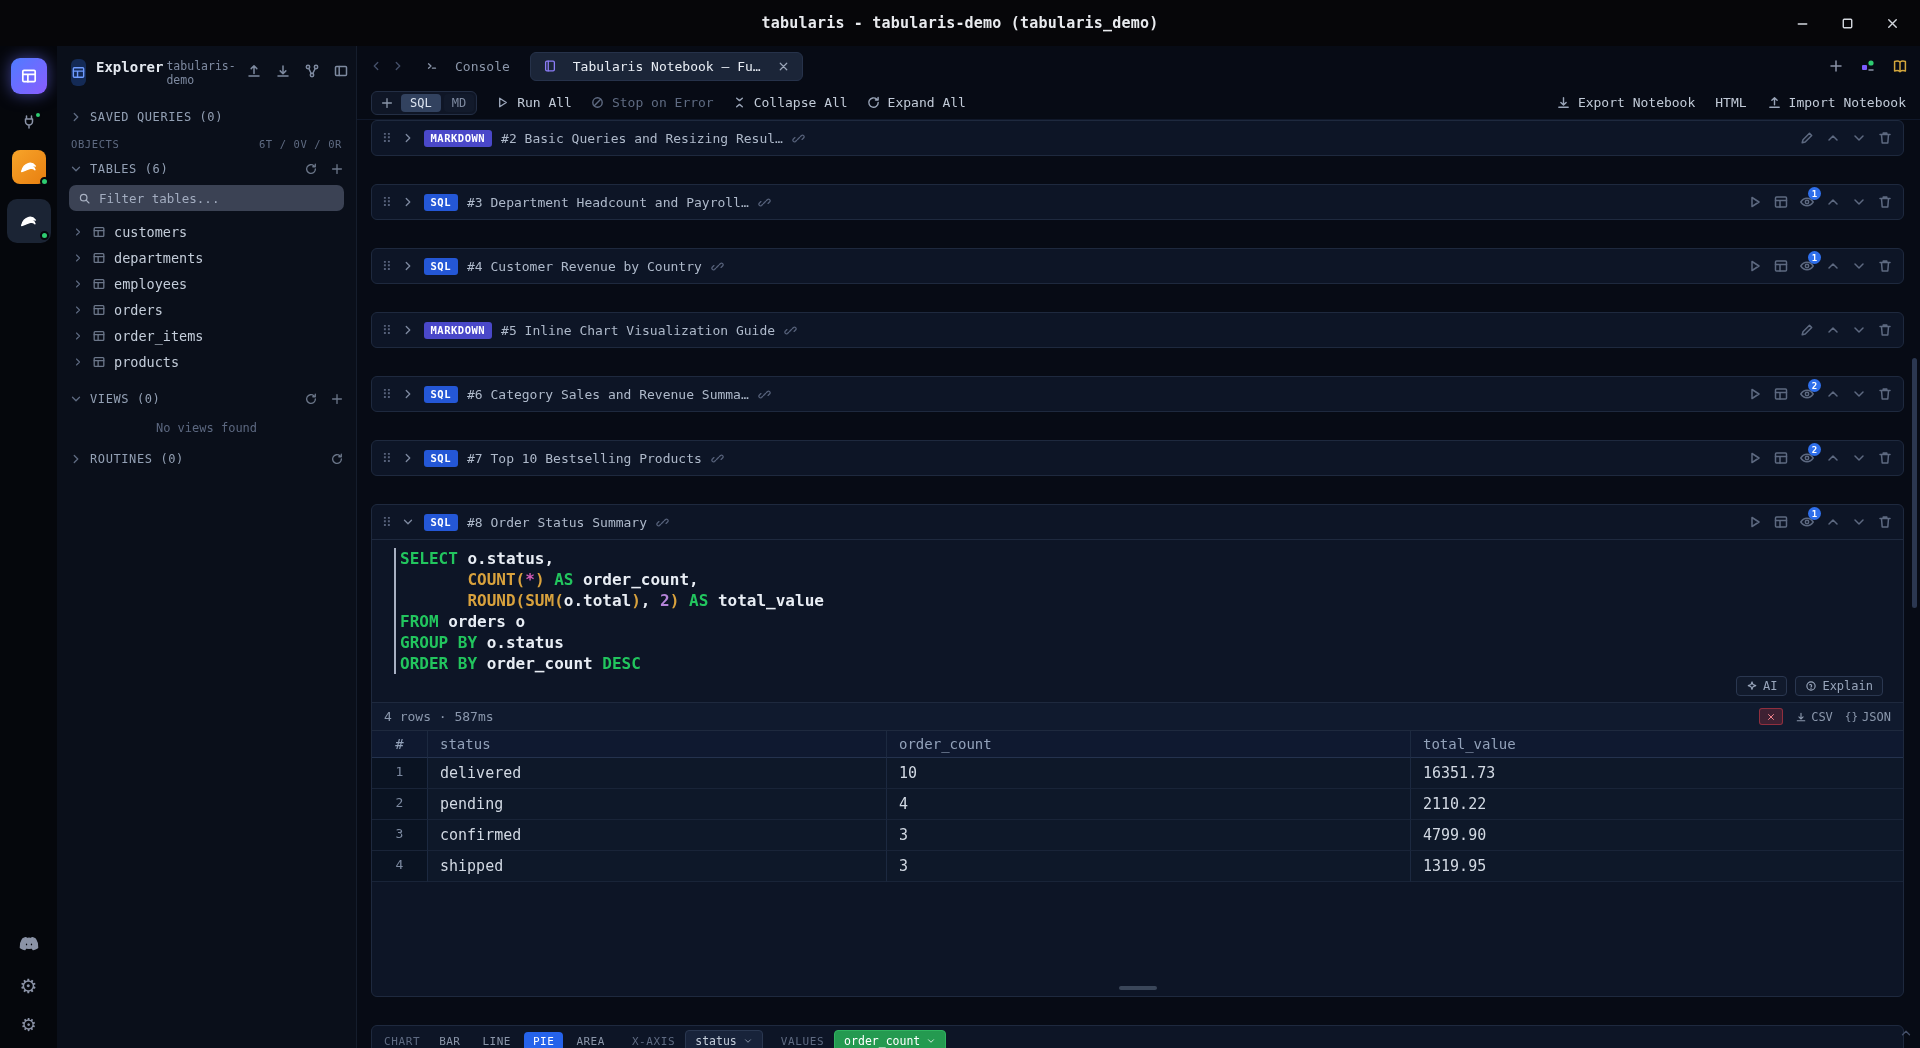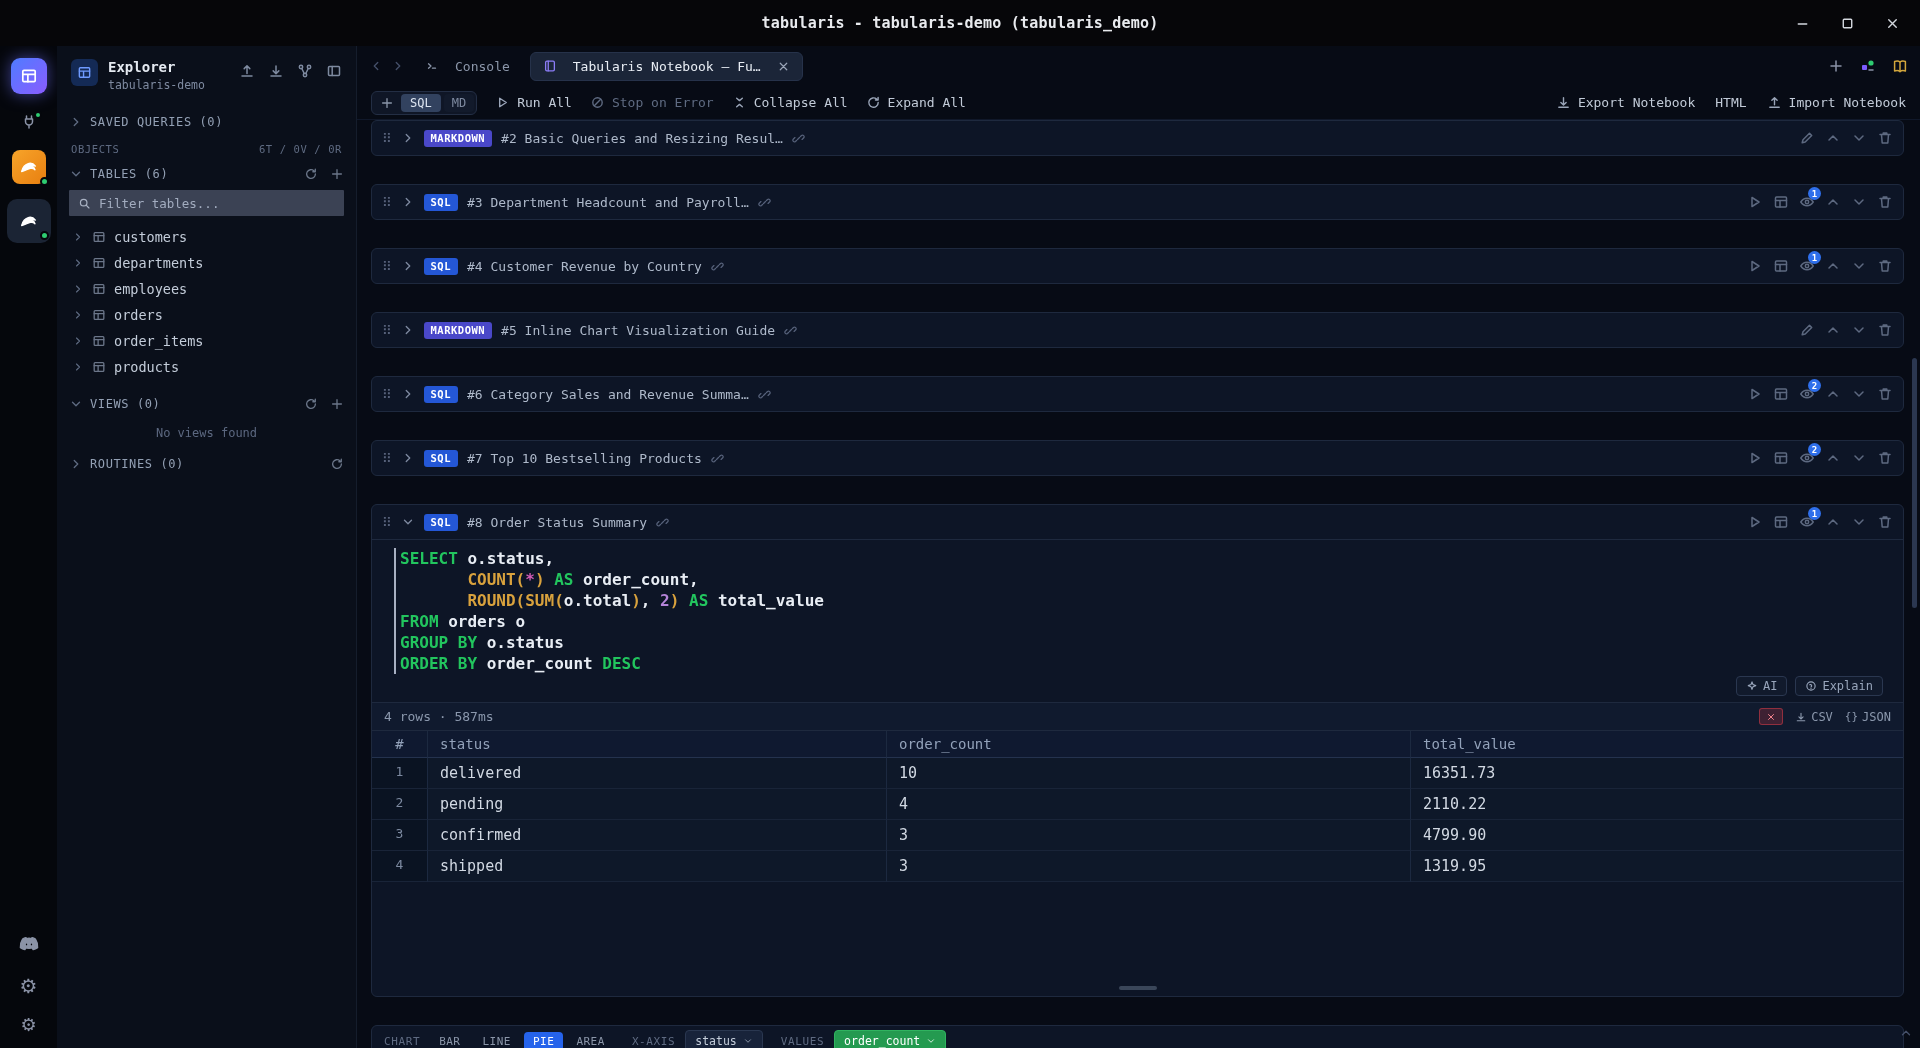--- a/index.html
+++ b/index.html
@@ -32,29 +32,29 @@
   .dot.tr { width:8px; height:8px; right:-5px; top:-3px; bottom:auto; }
   .gear-glyph { font-size:20px; line-height:1; font-family:"DejaVu Sans", sans-serif; }
   .rail-spacer { flex:1; }
   .conn-glyph { width:22px; height:22px; }
 
   
   .sidebar { width:300px; background:#0a0f1a; border-right:1px solid #151d2c; display:flex; flex-direction:column; color:#93a0b4; }
   .sb-header { display:flex; align-items:flex-start; gap:10px; padding:13px 14px 10px; }
   .sb-logo { width:27px; height:27px; border-radius:6px; background:#142a55; color:#6f9bff; display:grid; place-items:center; }
   .sb-logo .icon { width:15px; height:15px; }
-  .sb-titles { display:flex; flex-direction:column; gap:3px; }
+  .sb-titles { display:flex; flex-direction:row; gap:3px; }
   .sb-titles .t1 { color:#e4e9f0; font-size:14px; font-weight:bold; }
   .sb-titles .t2 { color:#7e8aa0; font-size:11.5px; }
   .sb-actions { margin-left:auto; display:flex; gap:13px; color:#7e8aa0; padding-top:4px; }
   .sb-row { display:flex; align-items:center; gap:7px; padding:7px 12px; font-size:12px; letter-spacing:.6px; color:#93a0b4; }
   .sb-row .chev { color:#5f6b82; }
   .row-actions { margin-left:auto; display:flex; gap:12px; color:#6b7689; }
   .objects-row { display:flex; justify-content:space-between; padding:7px 14px 5px; color:#5f6b82; font-size:10.5px; letter-spacing:.6px; }
-  .filter { margin:2px 12px 8px; background:#3b4254; border-radius:1px; height:26px; display:flex; align-items:center; gap:8px; padding:0 9px; color:#a9b2c3; }
+  .filter { margin:2px 12px 8px; background:#3b4254; border-radius:7px; height:26px; display:flex; align-items:center; gap:8px; padding:0 9px; color:#a9b2c3; }
   .filter .icon { width:13px; height:13px; }
   .filter input { background:transparent; border:none; outline:none; color:#cfd6e2; font:12.5px "DejaVu Sans Mono", monospace; width:100%; }
   .filter input::placeholder { color:#a3adc0; }
   .tbl-item { display:flex; align-items:center; gap:8px; padding:5px 12px 5px 15px; font-size:13.5px; color:#c4cdda; }
   .tbl-item .chev { color:#5f6b82; }
   .tbl-item .tbl-icon { color:#6b7689; }
   .views-empty { text-align:center; color:#5c6880; font-size:12px; padding:8px 0 10px; }
   .mt6 { margin-top:6px; } .mt10 { margin-top:10px; }
 
   

